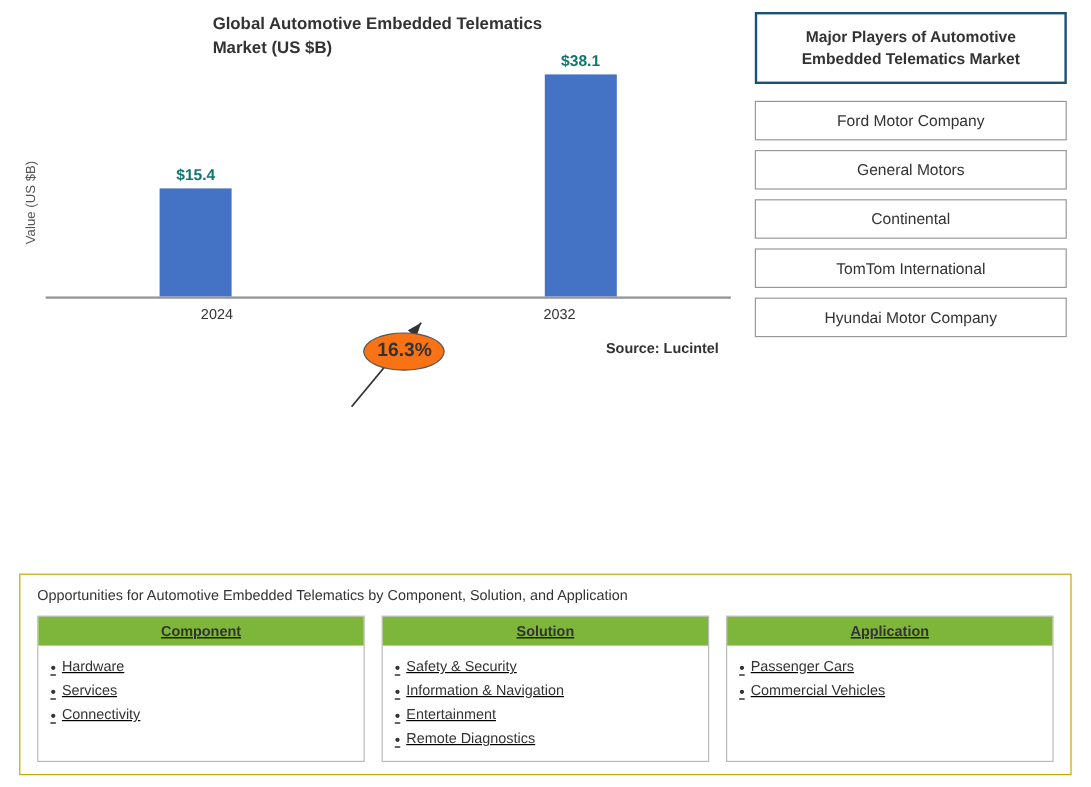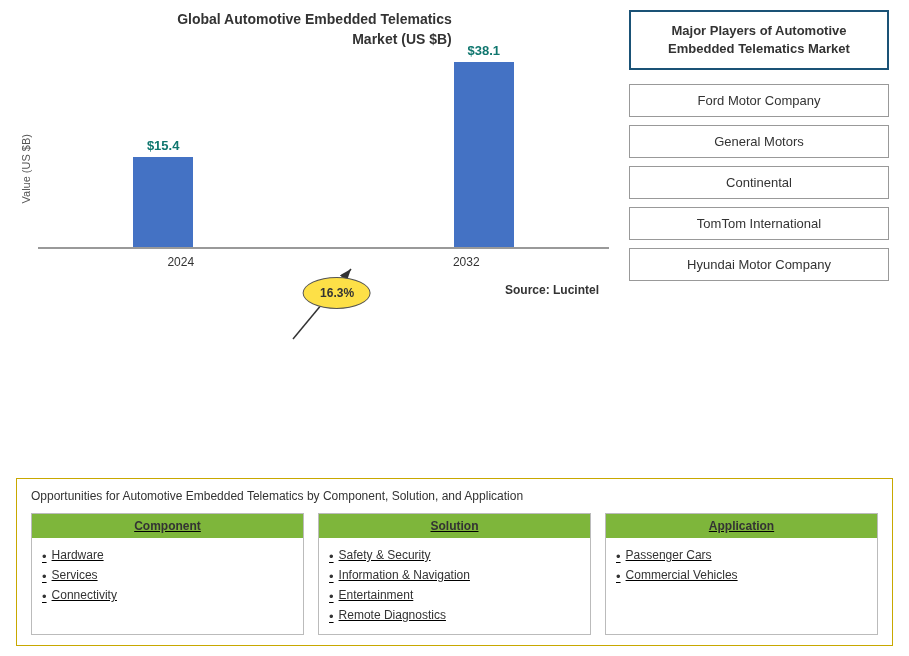--- a/index.html
+++ b/index.html
@@ -27,21 +27,21 @@
       display: flex;
       flex-direction: column;
       align-items: center;
       position: relative;
       padding-bottom: 10px;
     }
 
     .chart-title {
       font-size: 14px;
       font-weight: bold;
-      text-align: right;
+      text-align: left;
       color: #333;
       margin-bottom: 10px;
       line-height: 1.4;
     }
 
     .chart-container {
       display: flex;
       flex-direction: row;
       align-items: flex-end;
       width: 100%;
@@ -115,24 +115,24 @@
       top: 30px;
       left: 50%;
       transform: translateX(-30%);
       border: 1.5px solid #555;
       border-radius: 50%;
       width: 68px;
       height: 32px;
       display: flex;
       align-items: center;
       justify-content: center;
-      font-size: 12px;
-      font-weight: bold;
-      color: #333;
-      background: #fde047;
+      font-size: 16px;
+      font-weight: bold;
+      color: #333;
+      background: #f97316;
       z-index: 10;
     }
 
     .source-label {
       font-size: 12px;
       font-weight: bold;
       color: #333;
       align-self: flex-end;
       margin-right: 10px;
       margin-top: 4px;

